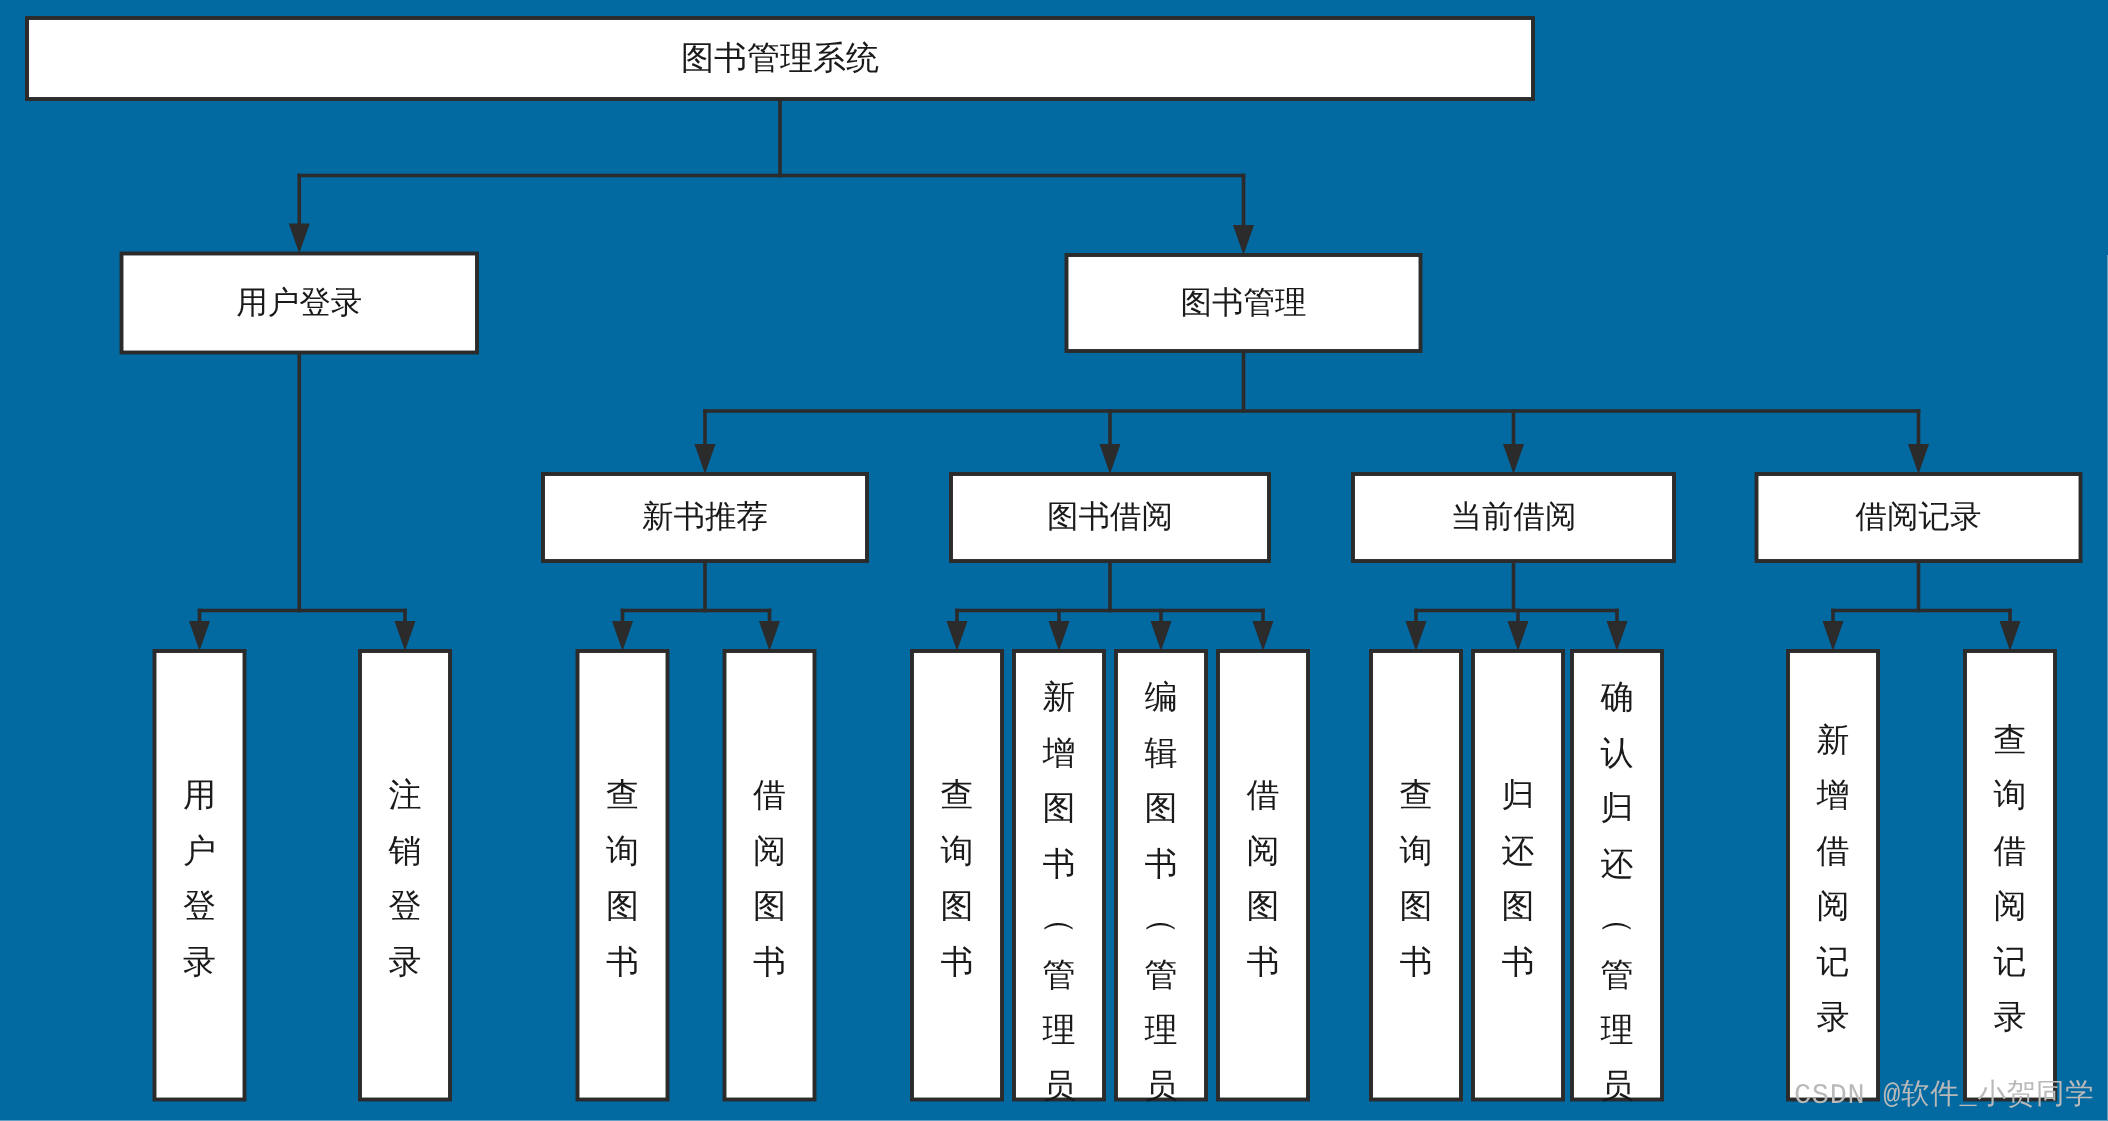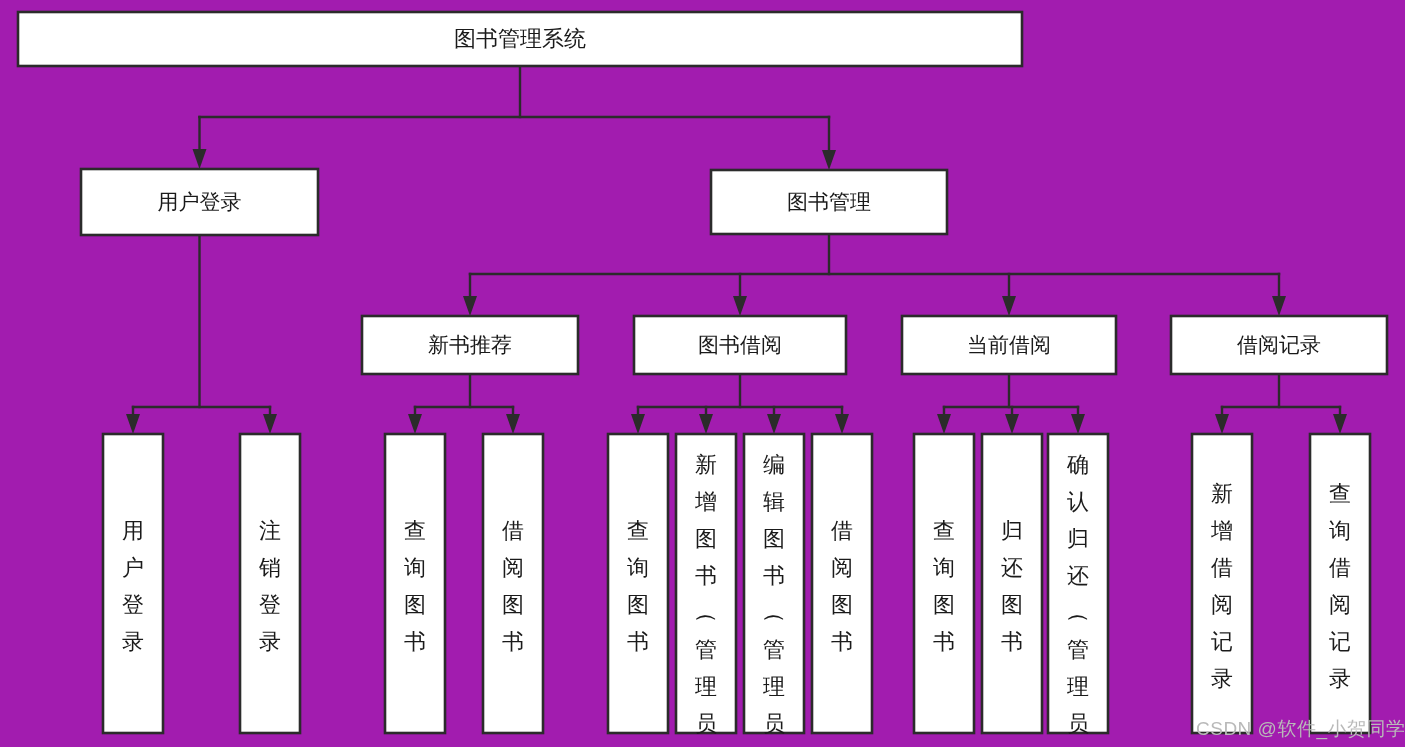--- a/index.html
+++ b/index.html
@@ -10,21 +10,21 @@
   body {
     width: 1405px;
     height: 747px;
     font-family: "Liberation Sans", "DejaVu Sans", sans-serif;
     overflow: hidden;
   }
   #diagram-root {
     position: relative;
     width: 1405px;
     height: 747px;
-    background: #a21caf;
+    background: #0369a1;
   }
   svg.diagram-canvas {
     position: absolute;
     left: 0;
     top: 0;
     width: 1405px;
     height: 747px;
   }
   .node-box {
     fill: #ffffff;
@@ -56,21 +56,21 @@
     dominant-baseline: middle;
   }
   .leaf-label-v {
     font-family: "Liberation Sans", "DejaVu Sans", sans-serif;
     font-size: 22px;
     fill: #1a1a1a;
     text-anchor: middle;
   }
   .watermark-text {
     position: absolute;
-    font-family: Liberation Sans, sans-serif;
+    font-family: Liberation Mono, monospace;
     font-size: 19px;
     color: #b9b9b9;
     white-space: nowrap;
     letter-spacing: 0.5px;
   }
 </style>
 </head>
 <body>
 
 <div id="diagram-root">

